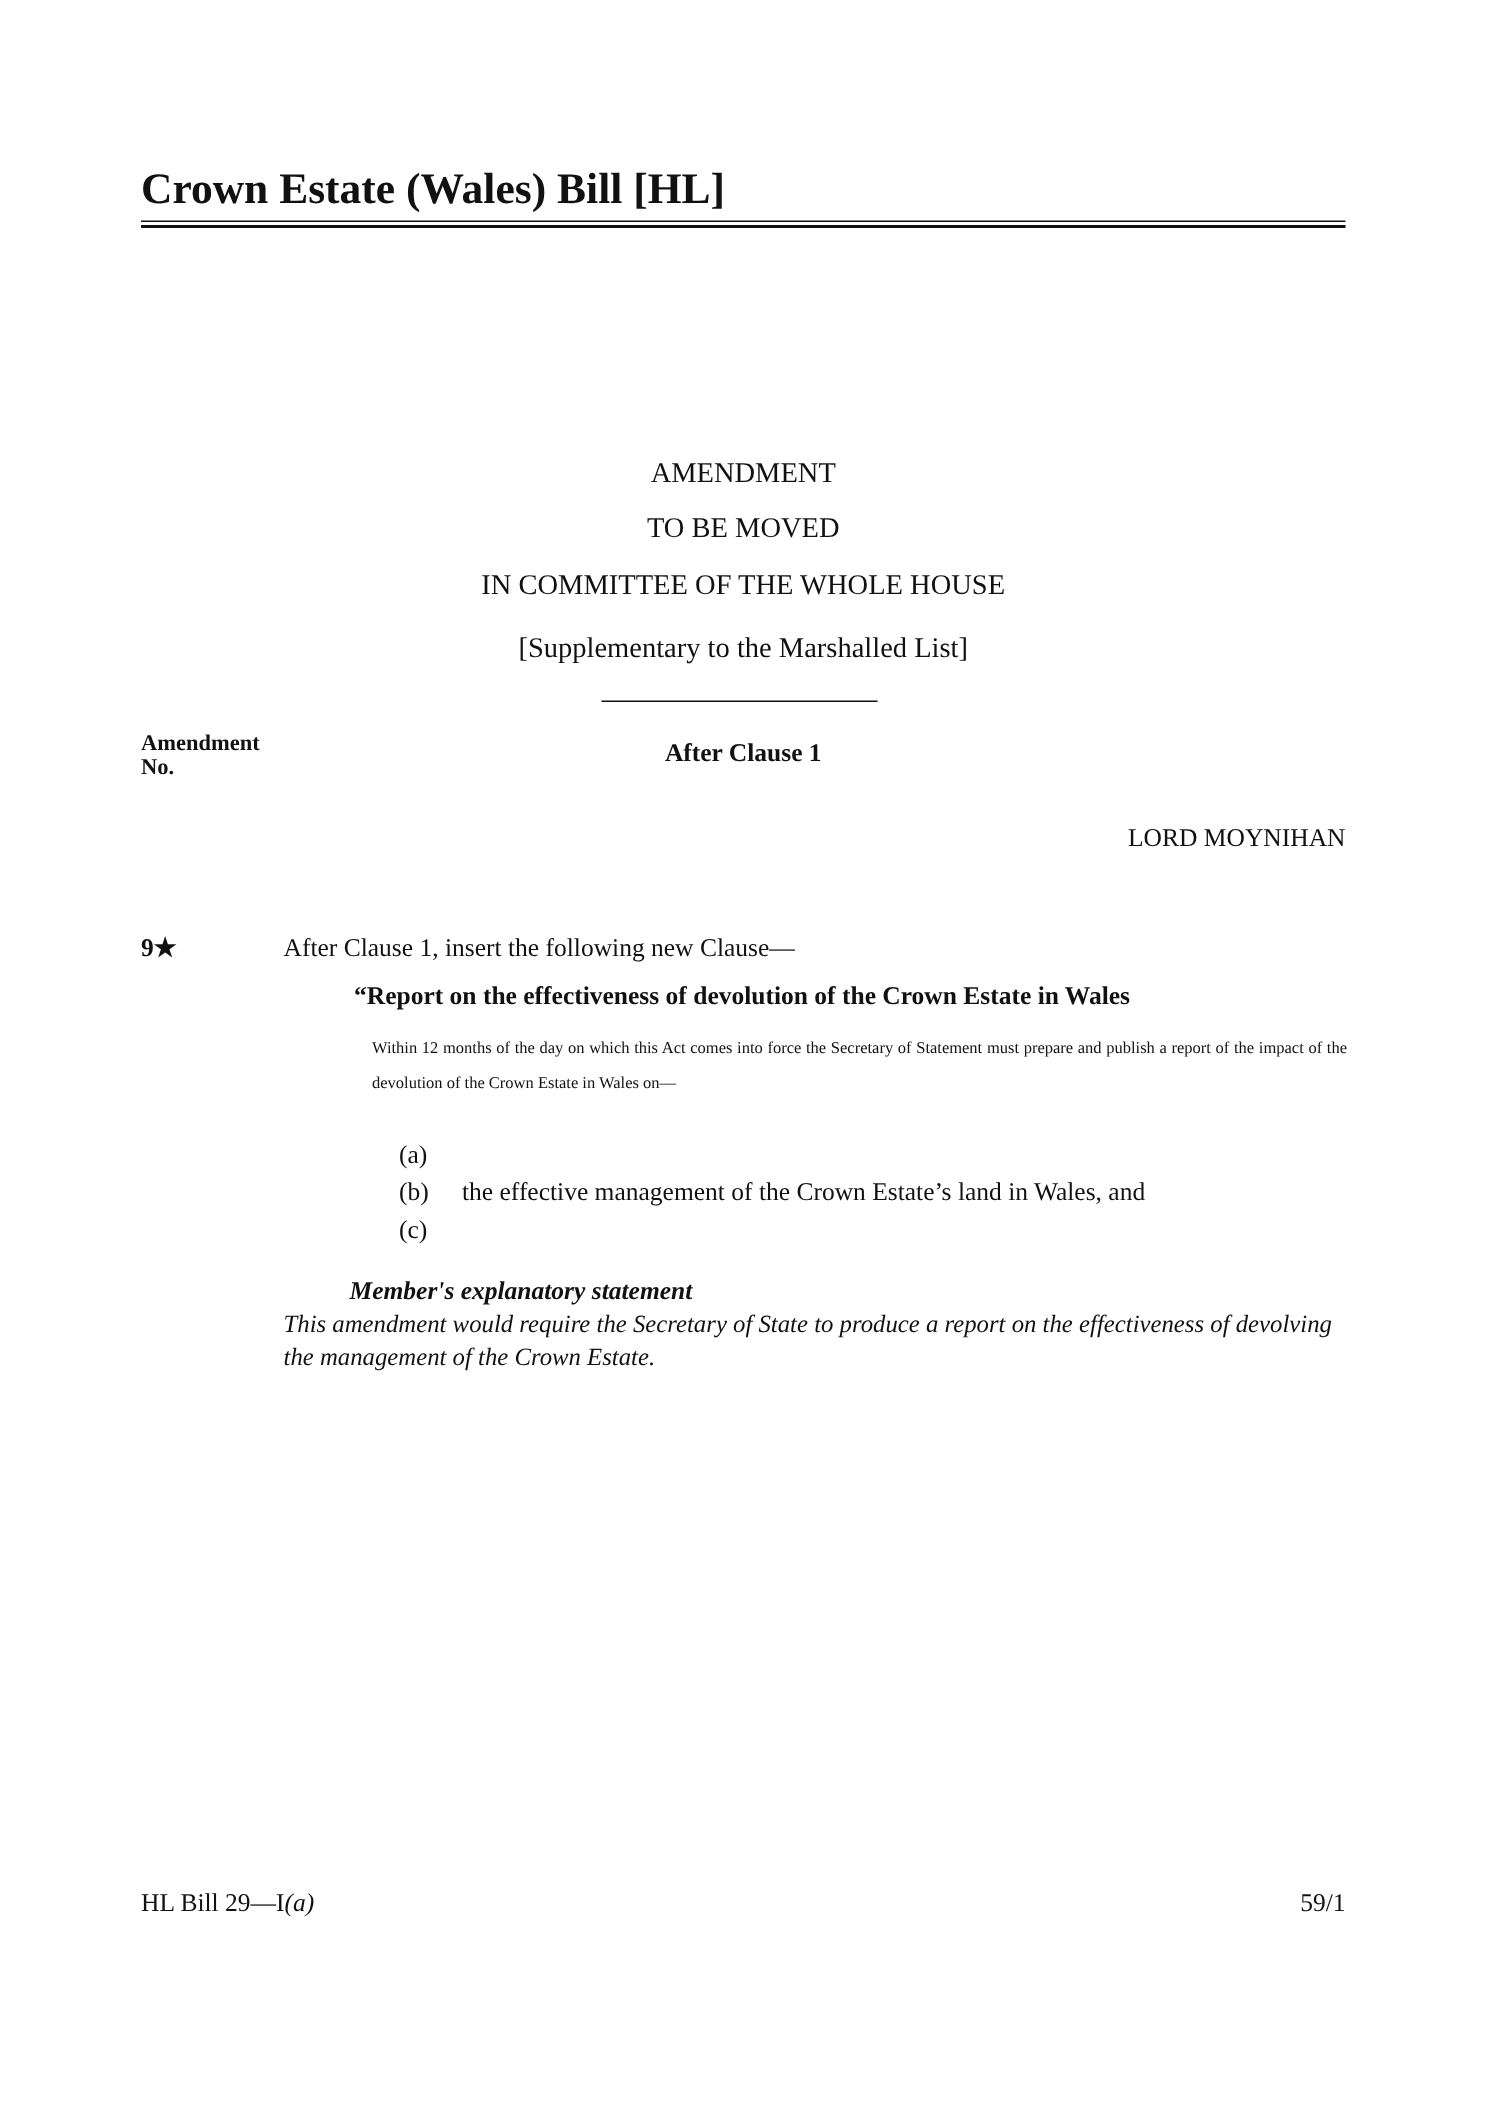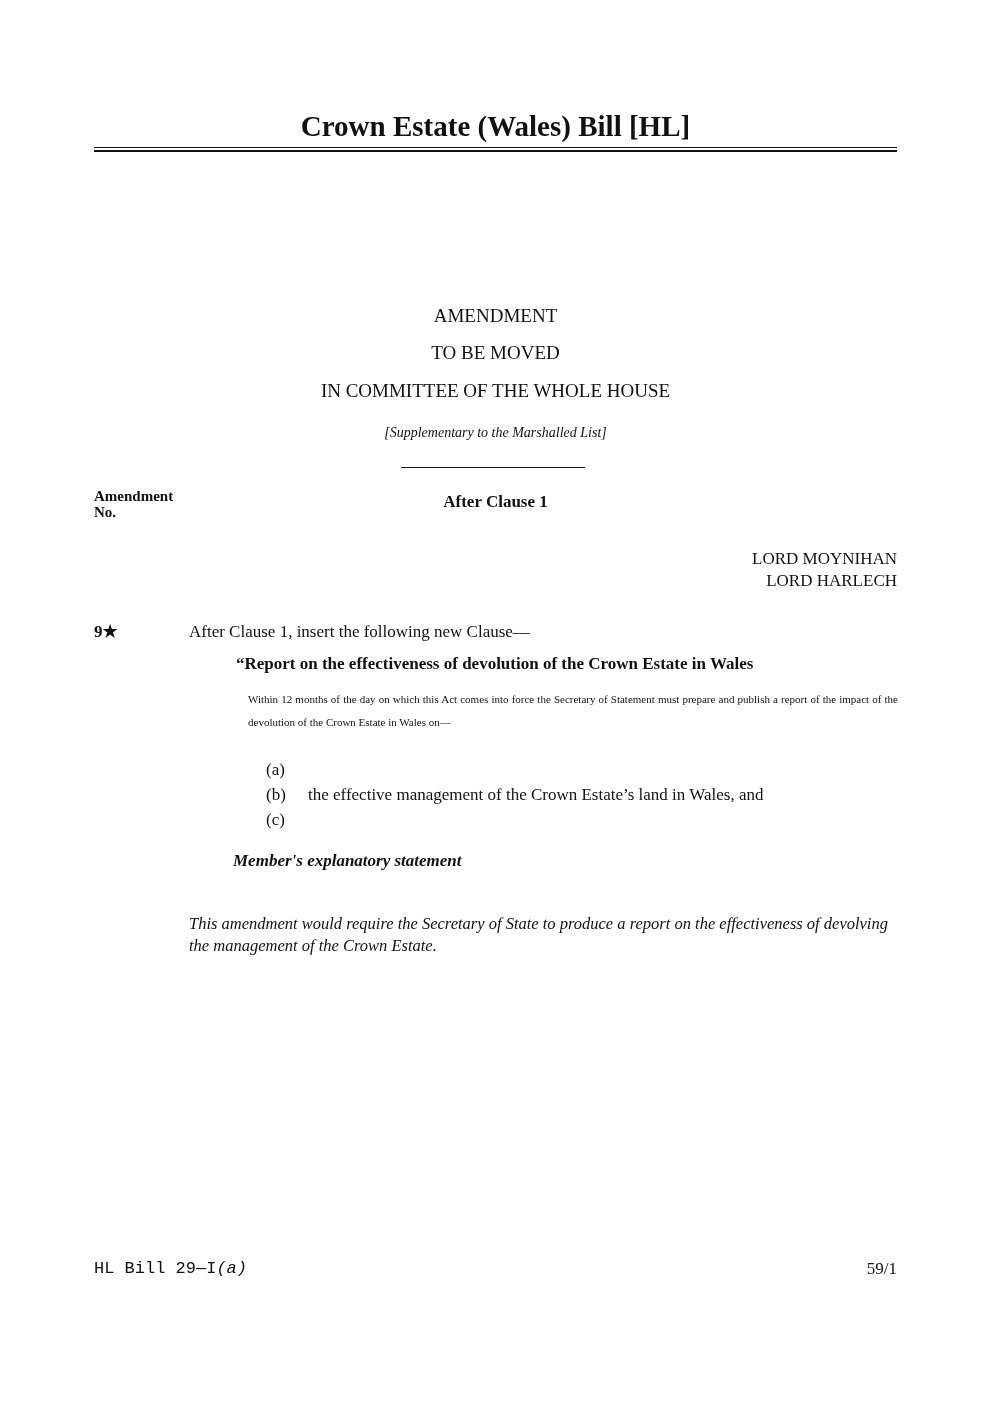--- a/index.html
+++ b/index.html
@@ -2,41 +2,41 @@
 <html><head>
   <meta charset="utf-8">
   <style>
     html, body { margin: 0; padding: 0; background: #ffffff; }
     body {
       width: 991px; height: 1401px; position: relative; overflow: hidden;
       font-family: "Liberation Serif", "DejaVu Serif", serif; color: #111;
     }
     .abs { position: absolute; }
     .title {
-      left: 94px; width: 803px; top: 106px; text-align: center;
+      left: 94px; width: 803px; top: 106px; 
       font-size: 29px; font-weight: bold; line-height: 40px;
     }
     .rule-thin { left: 94px; width: 803px; top: 147px; height: 0; border-top: 1.5px solid #111; }
     .rule-thick { left: 94px; width: 803px; top: 150px; height: 0; border-top: 2.5px solid #111; }
     .center-line { left: 94px; width: 803px; text-align: center; font-size: 19px; line-height: 24px; }
-    .italic { font-style: italic; font-size: 14px; }
+    .italic { font-size: 19px; }
     .short-rule { left: 401px; width: 184px; top: 467px; border-top: 1px solid #111; height: 0; }
     .amend-no { left: 94px; top: 488px; font-size: 15px; font-weight: bold; line-height: 16px; }
     .after-clause { left: 94px; width: 803px; top: 491px; text-align: center; font-size: 17px; font-weight: bold; line-height: 22px; }
     .lords { left: 94px; width: 803px; top: 548px; text-align: right; font-size: 17px; line-height: 22px; }
     .amend-num { left: 94px; top: 621px; font-size: 17px; font-weight: bold; line-height: 22px; }
     .instr { left: 189px; top: 621px; font-size: 17px; line-height: 22px; }
     .clause-head { left: 236px; top: 653px; font-size: 17px; font-weight: bold; line-height: 22px; }
     .clause-body { left: 248px; width: 650px; top: 688px; font-size: 11px; line-height: 22.5px; text-align: justify; }
     .items { left: 258px; top: 757px; font-size: 17px; line-height: 25px; }
     .item { display: flex; }
     .item .lbl { width: 50px; text-align: left; padding-left: 8px; box-sizing: border-box; }
     .expl-head { left: 189px; top: 850px; font-size: 17px; font-weight: bold; font-style: italic; line-height: 22px; margin-left: 44px; }
-    .expl-body { left: 189px; width: 710px; top: 872px; font-size: 16.5px; font-style: italic; line-height: 22px; margin-top: 41px; }
-    .footer-left { left: 94px; top: 1258px; font-size: 17px; line-height: 22px; font-family: Liberation Mono, monospace; }
+    .expl-body { left: 189px; width: 710px; top: 872px; font-size: 16.5px; font-style: italic; line-height: 22px; }
+    .footer-left { left: 94px; top: 1258px; font-size: 17px; line-height: 22px; }
     .footer-right { right: 94px; top: 1258px; font-size: 17px; line-height: 22px; }
   </style>
 </head>
 <body>
 
 <div class="abs title">Crown Estate (Wales) Bill [HL]</div>
 <div class="abs rule-thin"></div>
 <div class="abs rule-thick"></div>
 
 <div class="abs center-line" style="top:304px">AMENDMENT</div>
@@ -46,21 +46,20 @@
 <div class="abs short-rule"></div>
 
 <div class="abs amend-no">
   <div>Amendment</div>
   <div>No.</div>
 </div>
 <div class="abs after-clause">After Clause 1</div>
 
 <div class="abs lords">
   <div>LORD MOYNIHAN</div>
-  <div>LORD HARLECH</div>
 </div>
 
 <div class="abs amend-num">9★</div>
 <div class="abs instr">After Clause 1, insert the following new Clause—</div>
 <div class="abs clause-head">“Report on the effectiveness of devolution of the Crown Estate in Wales</div>
 <div class="abs clause-body">Within 12 months of the day on which this Act comes into force the Secretary of Statement must prepare and publish a report of the impact of the devolution of the Crown Estate in Wales on—</div>
 
 <div class="abs items">
   <div class="item">
     <span class="lbl">(a)</span>

